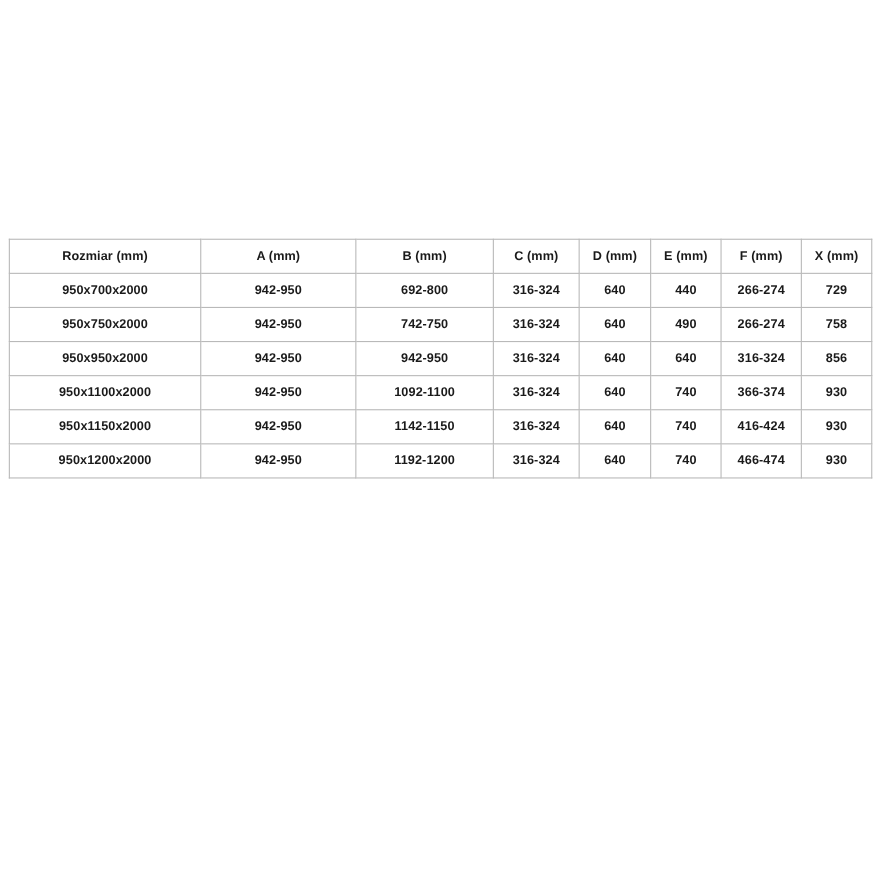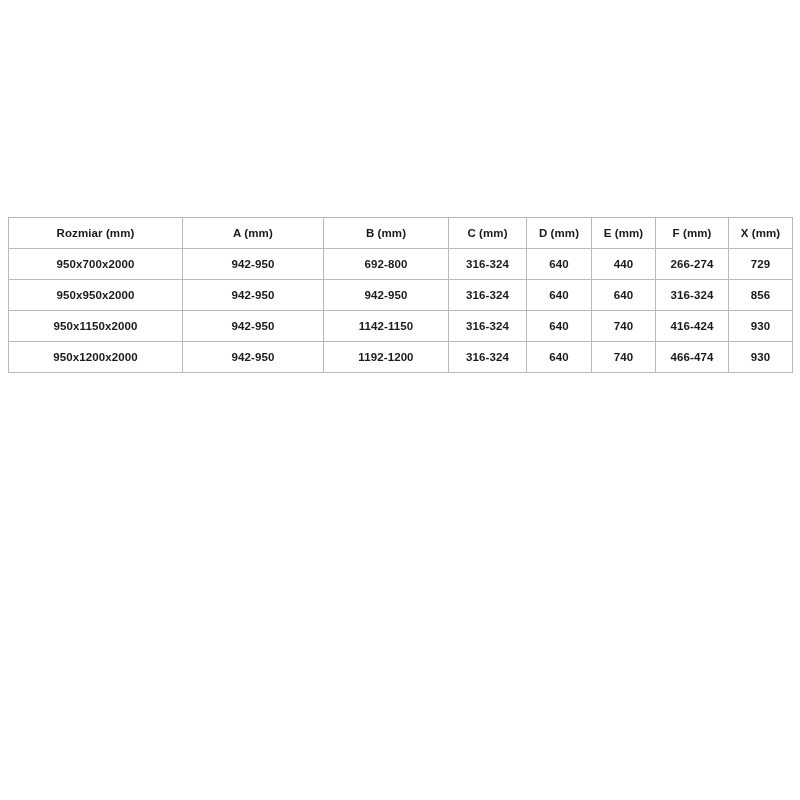--- a/index.html
+++ b/index.html
@@ -89,28 +89,48 @@
           <td>950x700x2000</td>
           <td>942-950</td>
           <td>692-800</td>
           <td>316-324</td>
           <td>640</td>
           <td>440</td>
           <td>266-274</td>
           <td>729</td>
         </tr>
         <tr>
+          <td>950x750x2000</td>
+          <td>942-950</td>
+          <td>742-750</td>
+          <td>316-324</td>
+          <td>640</td>
+          <td>490</td>
+          <td>266-274</td>
+          <td>758</td>
+        </tr>
+        <tr>
           <td>950x950x2000</td>
           <td>942-950</td>
           <td>942-950</td>
           <td>316-324</td>
           <td>640</td>
           <td>640</td>
           <td>316-324</td>
           <td>856</td>
+        </tr>
+        <tr>
+          <td>950x1100x2000</td>
+          <td>942-950</td>
+          <td>1092-1100</td>
+          <td>316-324</td>
+          <td>640</td>
+          <td>740</td>
+          <td>366-374</td>
+          <td>930</td>
         </tr>
         <tr>
           <td>950x1150x2000</td>
           <td>942-950</td>
           <td>1142-1150</td>
           <td>316-324</td>
           <td>640</td>
           <td>740</td>
           <td>416-424</td>
           <td>930</td>

